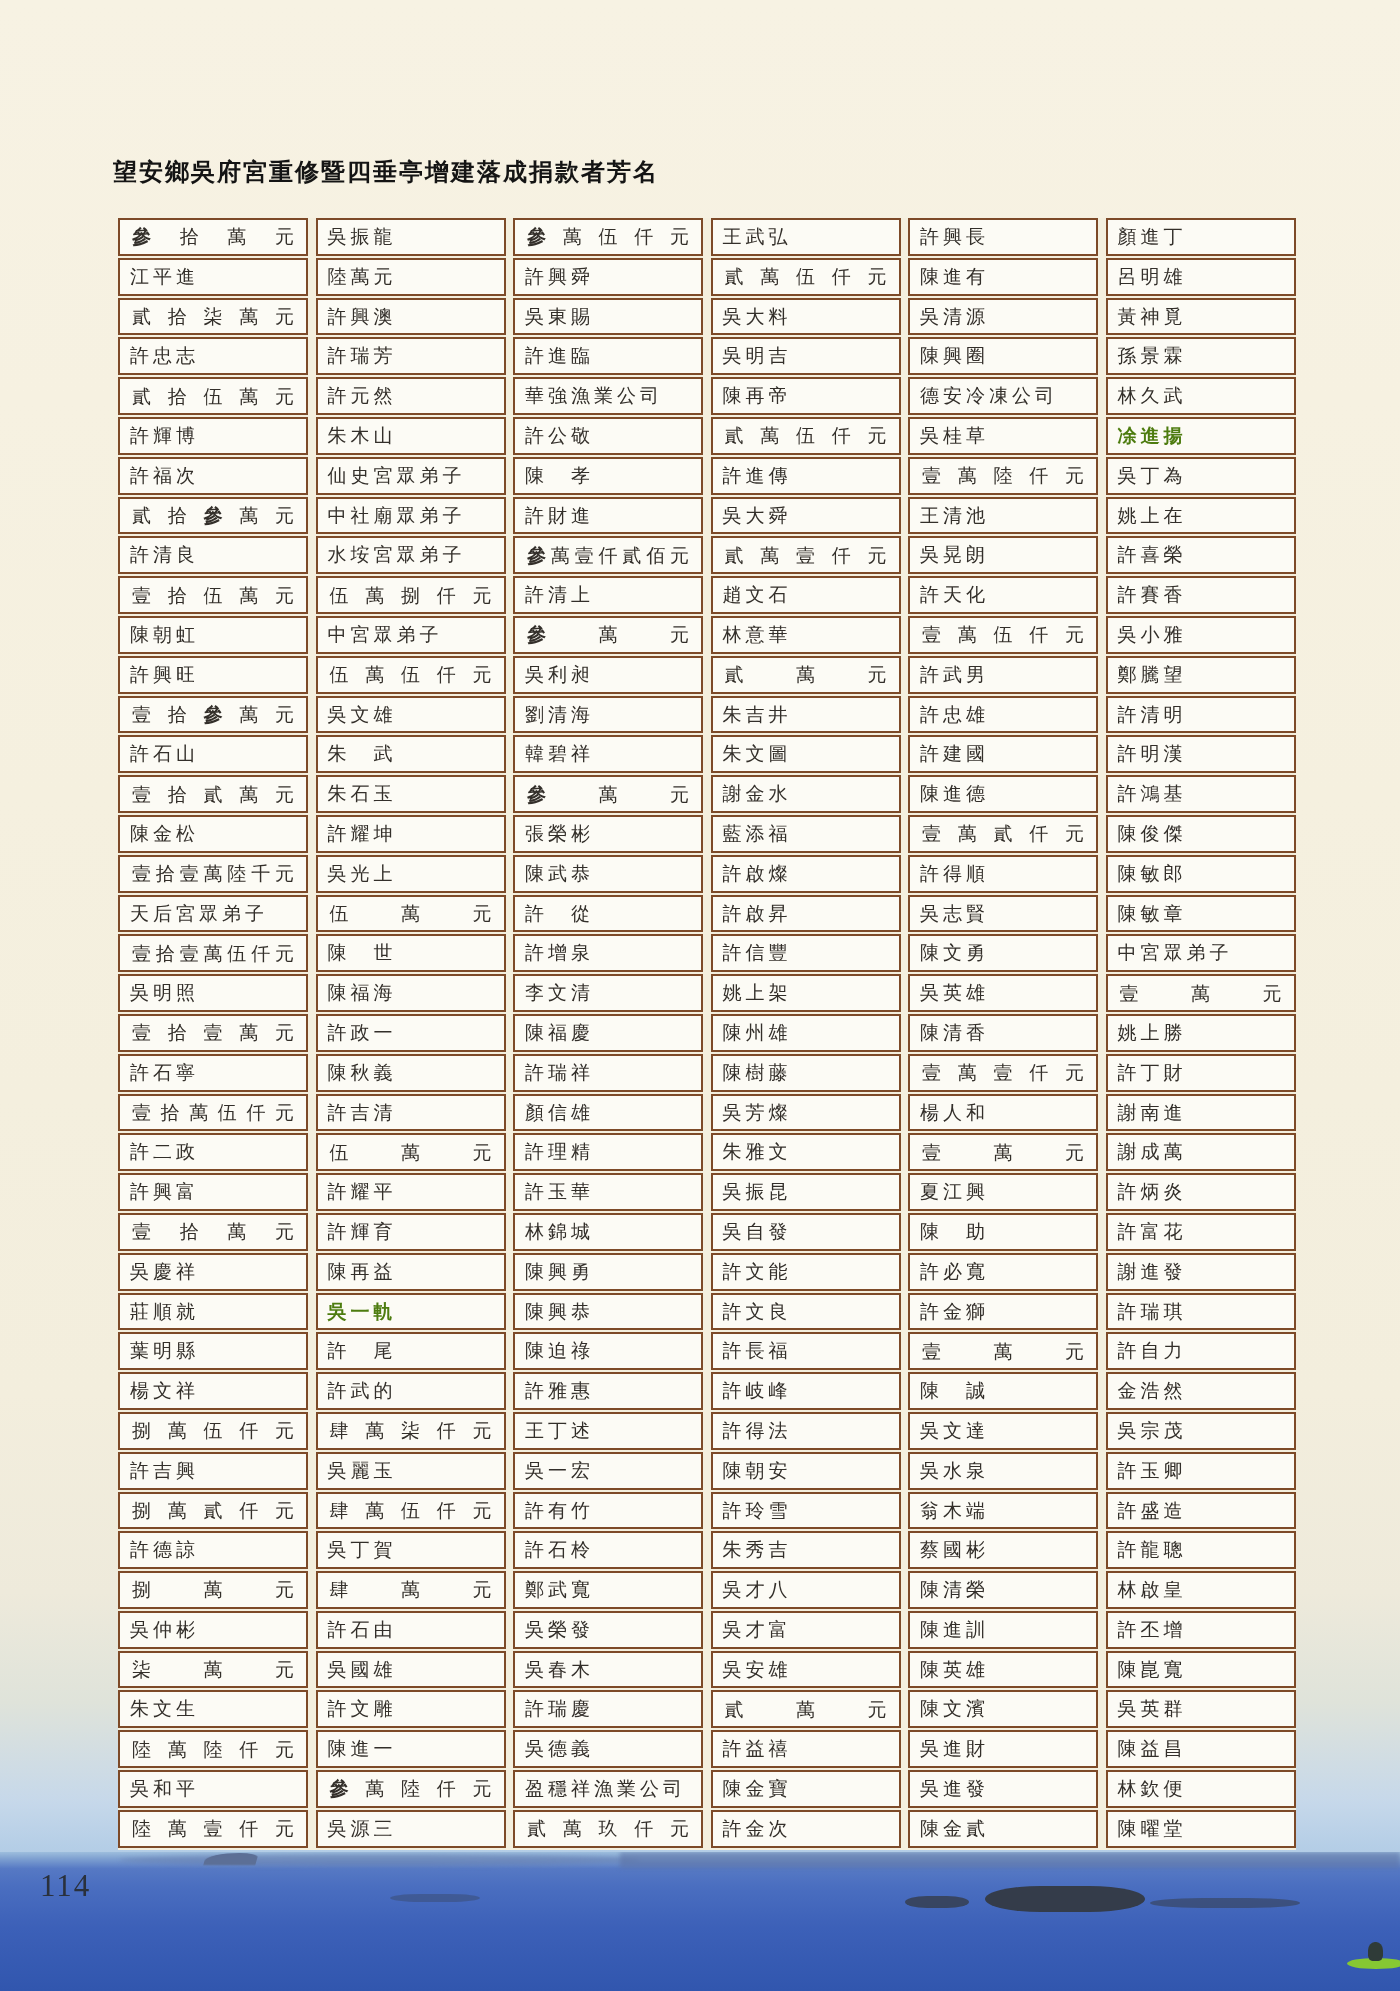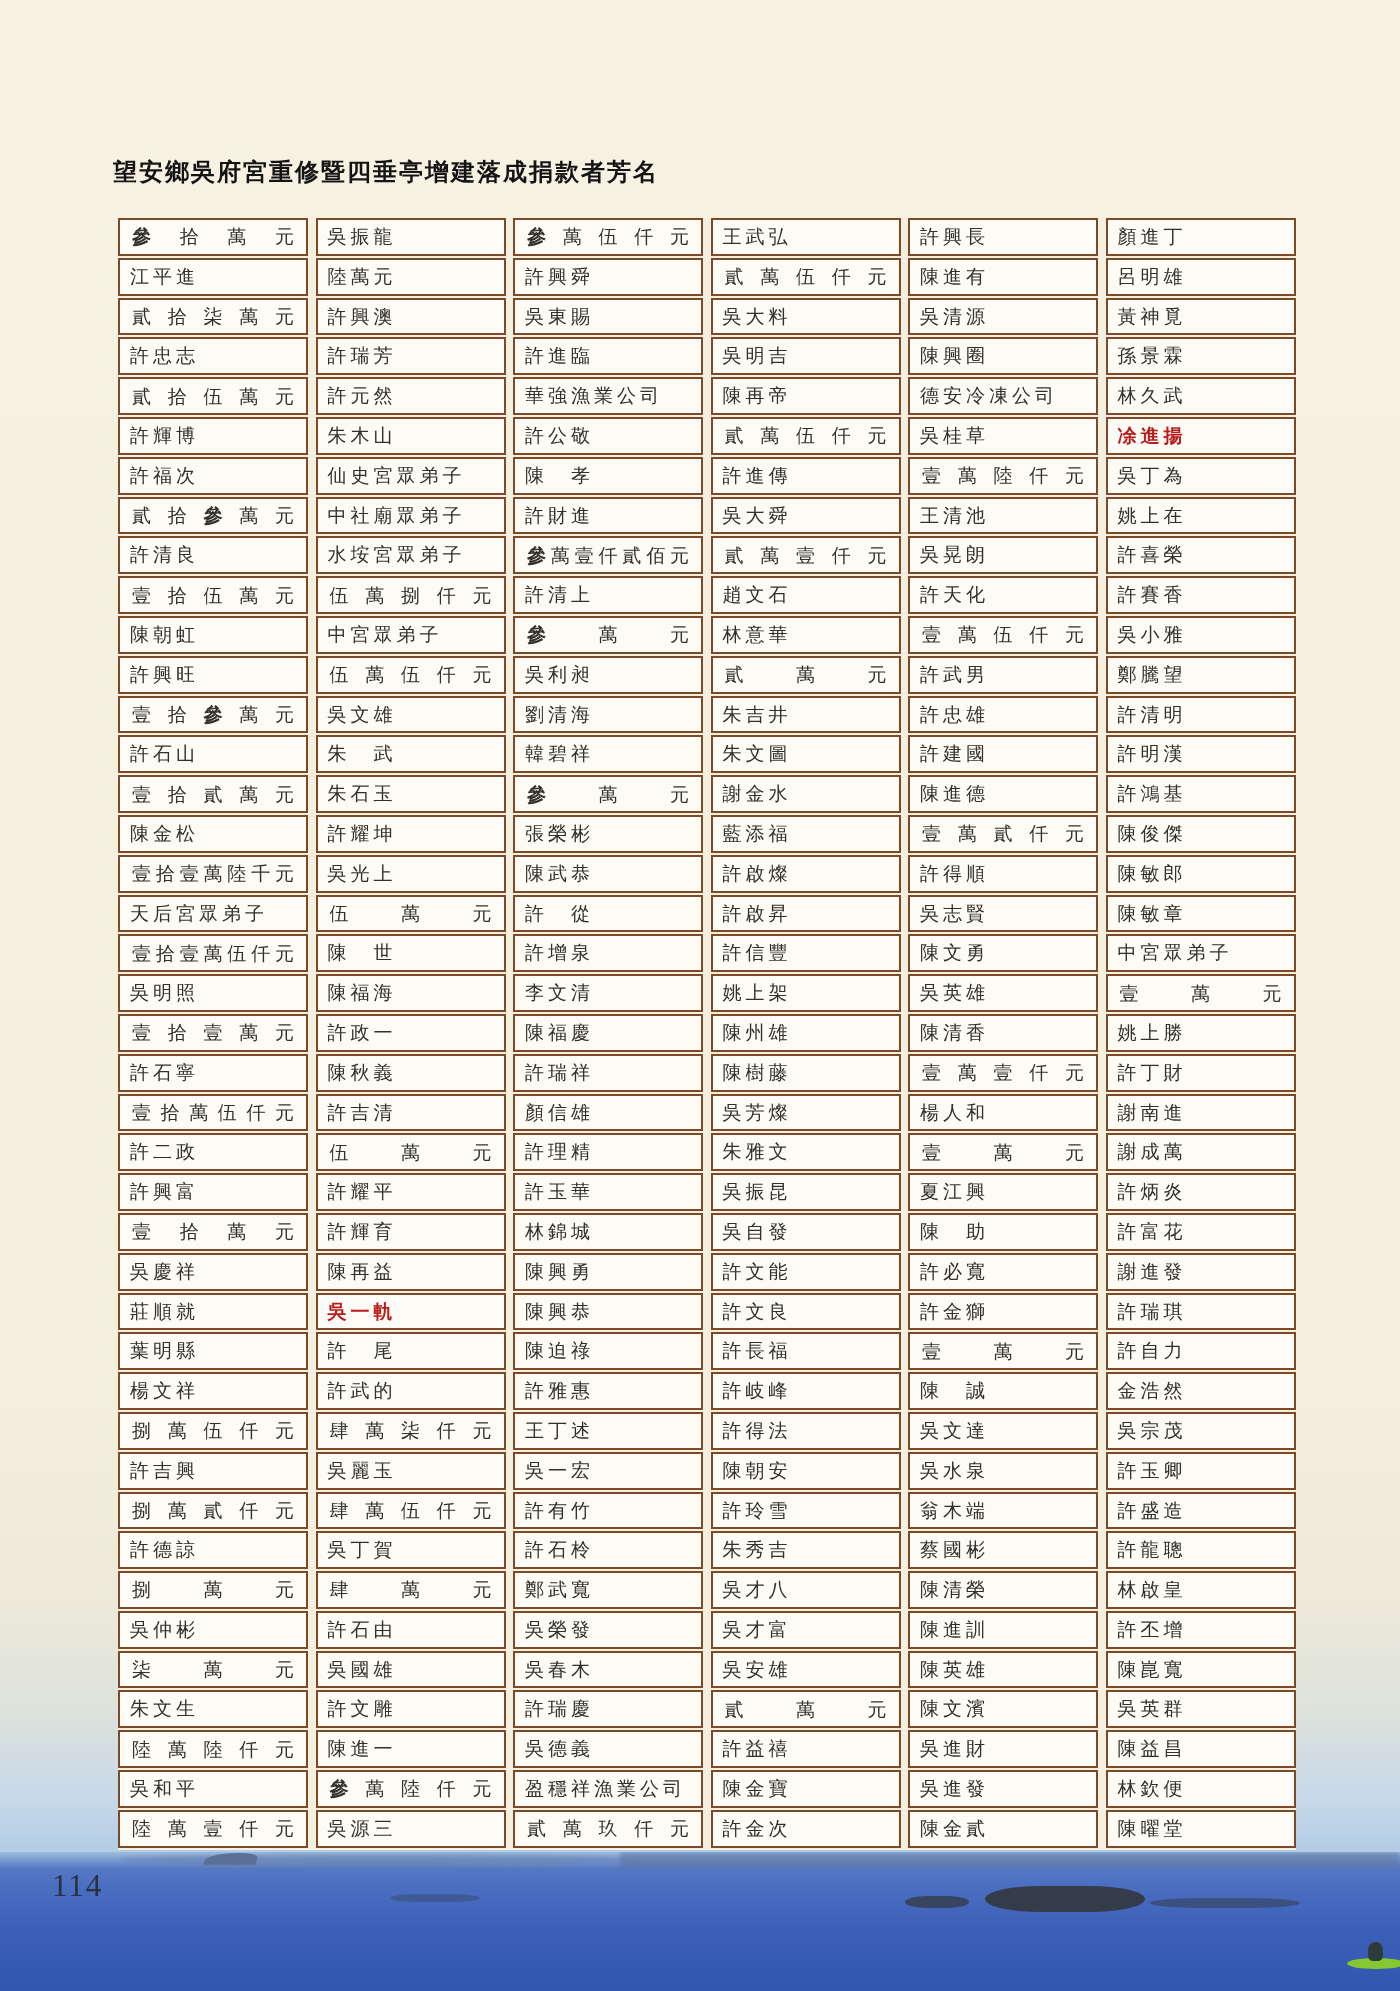--- a/index.html
+++ b/index.html
@@ -32,24 +32,24 @@
     background:var(--cell_bg,#fcfbf5);
     color:var(--text,#332f2a);
     font-size:19px;line-height:33px;
     padding:0 10px;letter-spacing:4px;
     white-space:nowrap;overflow:hidden;
   }
   .cell.amt{
     display:flex;justify-content:space-between;align-items:center;
     letter-spacing:0;padding:0 12px;
   }
-  .cell.bold{font-weight:800;color:#b91c1c;}
+  .cell.bold{font-weight:800;color:#4d7c0f;}
   .cell .bc{font-weight:800;}
   .page-number{
-    position:absolute;left:52px;top:1868px;
+    position:absolute;left:40px;top:1868px;
     font-size:31px;color:#2a313c;letter-spacing:2px;
   }
   
   .ocean{
     position:absolute;left:0;top:1852px;width:1400px;height:139px;overflow:hidden;
     background:linear-gradient(180deg,#9dbedd 0%,#7d9fd0 5%,#5679c4 12%,
                #4a6ec0 25%,#3c60b8 55%,var(--ocean_deep,#3156ae) 100%);
   }
   .haze-left{
     position:absolute;left:120px;top:2px;width:520px;height:12px;

